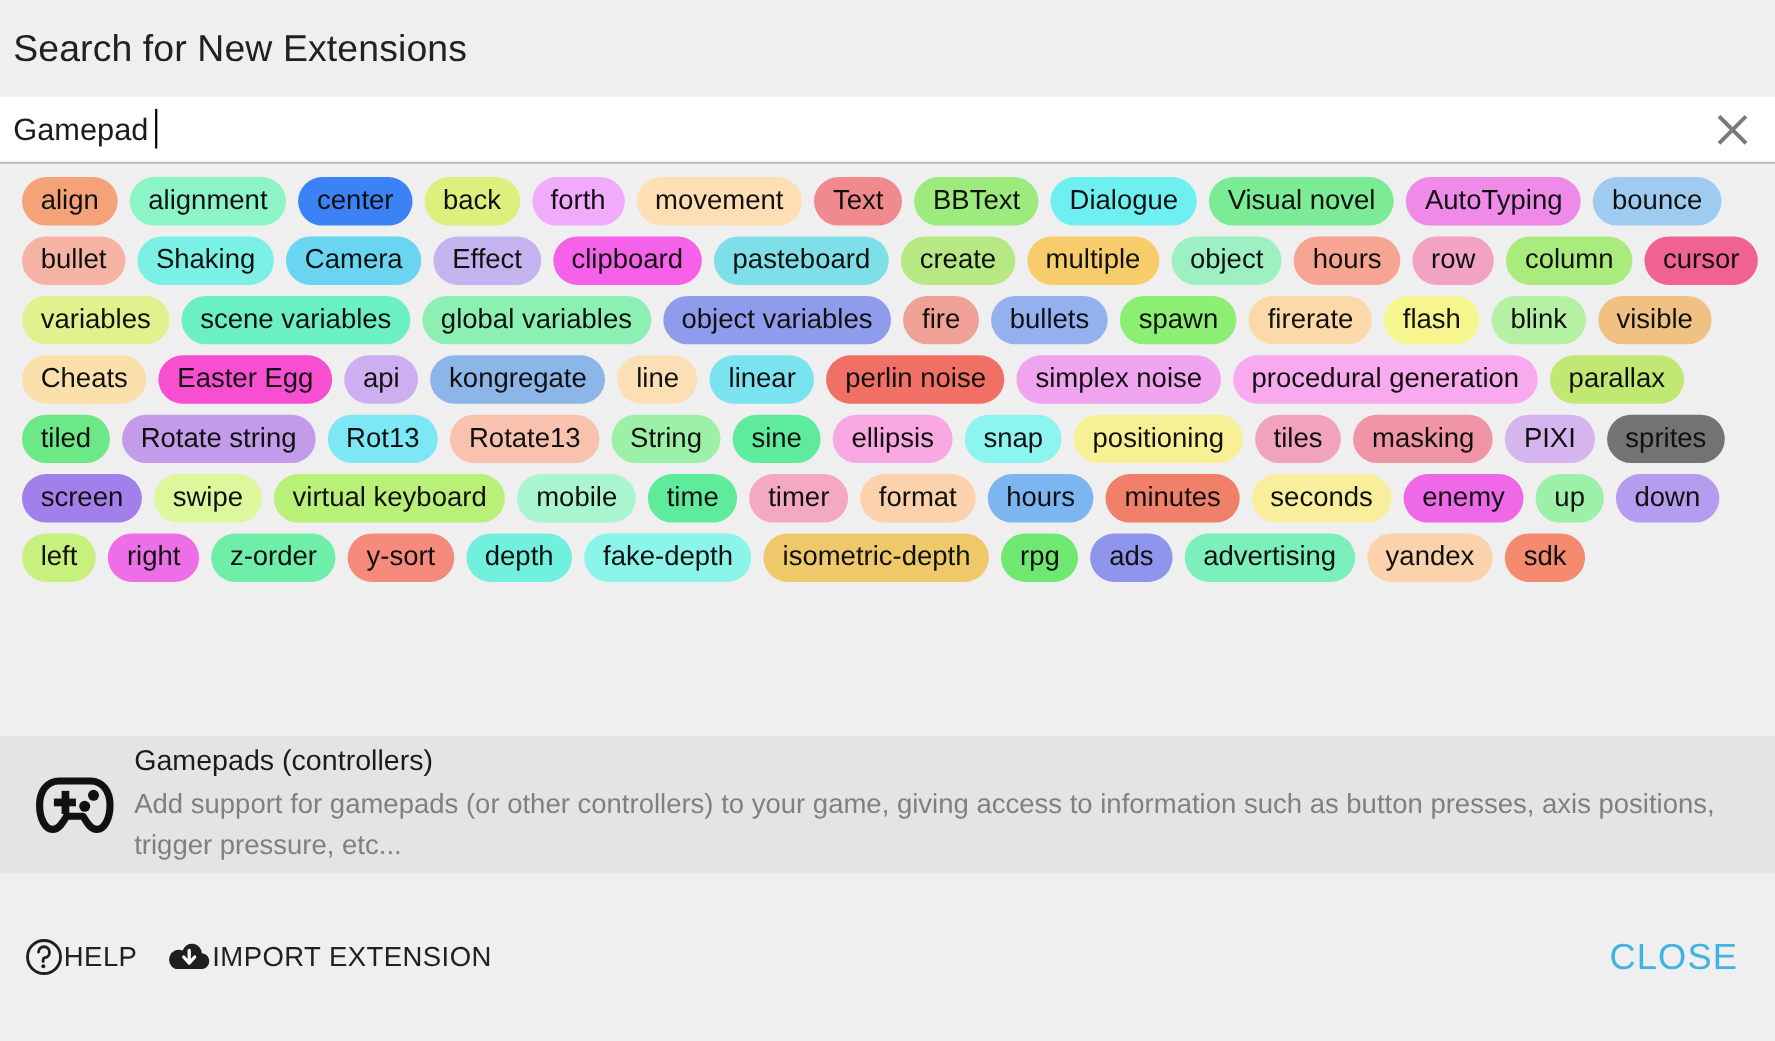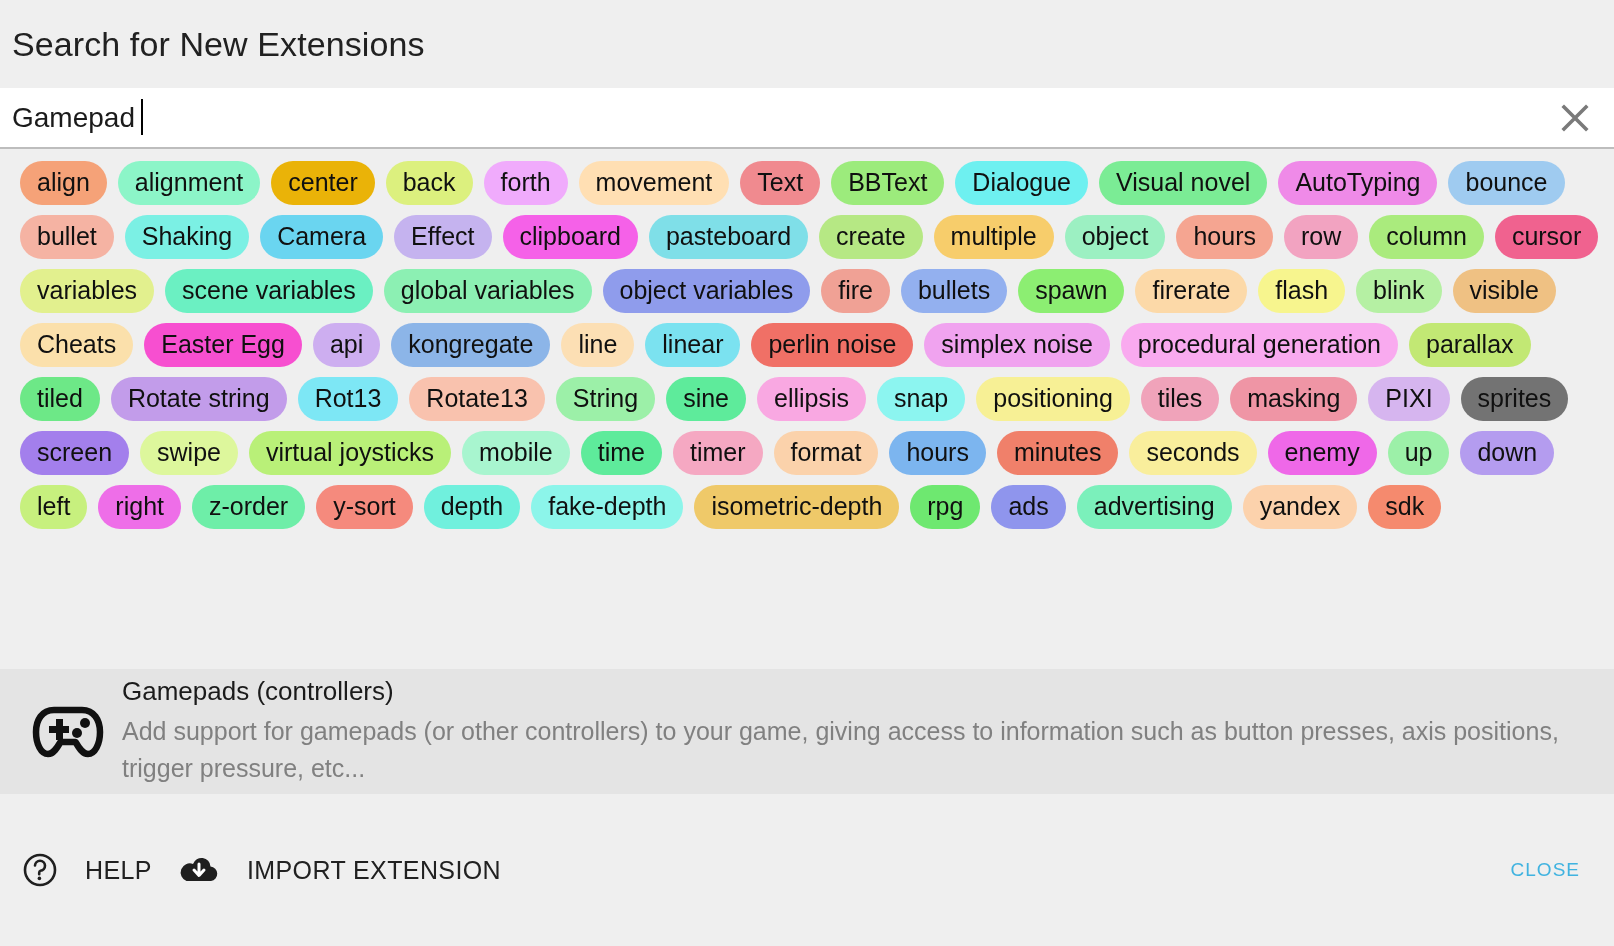--- a/index.html
+++ b/index.html
@@ -160,31 +160,31 @@
     box-sizing: border-box;
   }
   .footer-left {
     display: flex;
     align-items: center;
     gap: 26px;
   }
   .footer-action {
     display: flex;
     align-items: center;
-    gap: 27px;
+    gap: 0;
     cursor: pointer;
   }
   .footer-label {
     font-size: 25px;
     color: #212121;
     letter-spacing: 0.4px;
   }
   .footer-spacer { flex: 1 1 auto; }
   .close-btn {
-    font-size: 19px;
+    font-size: 33px;
     color: #40b3e0;
     letter-spacing: 1px;
     cursor: pointer;
     padding: 6px 4px;
   }
   .icon-svg { display: block; }
 </style>
 </head>
 <body>
 
@@ -203,21 +203,21 @@
       <svg class="icon-svg" width="30" height="30" viewBox="0 0 30 30" aria-hidden="true">
         <path d="M4 4 L26 26 M26 4 L4 26" stroke="#7a7a7a" stroke-width="3.6" stroke-linecap="square"></path>
       </svg>
     </div>
   </div>
 
   <div class="tagcloud">
     <div class="tagrow">
       <div class="tag" style="background:#f5a278">align</div>
       <div class="tag" style="background:#8cf5c8">alignment</div>
-      <div class="tag" style="background:#eab308">center</div>
+      <div class="tag" style="background:#3b82f6">center</div>
       <div class="tag" style="background:#dcf07e">back</div>
       <div class="tag" style="background:#f0abfc">forth</div>
       <div class="tag" style="background:#ffdfb3">movement</div>
       <div class="tag" style="background:#f08a8f">Text</div>
       <div class="tag" style="background:#9ceb7c">BBText</div>
       <div class="tag" style="background:#6ef0f0">Dialogue</div>
       <div class="tag" style="background:#7bec95">Visual novel</div>
       <div class="tag" style="background:#ef8ae8">AutoTyping</div>
       <div class="tag" style="background:#9fcbf0">bounce</div>
     </div>
@@ -279,21 +279,21 @@
       <div class="tag" style="background:#f7f095">positioning</div>
       <div class="tag" style="background:#f0a3ba">tiles</div>
       <div class="tag" style="background:#ef95a5">masking</div>
       <div class="tag" style="background:#d6b5ef">PIXI</div>
       <div class="tag" style="background:#737373">sprites</div>
     </div>
 
     <div class="tagrow">
       <div class="tag" style="background:#a37fec">screen</div>
       <div class="tag" style="background:#ddf79c">swipe</div>
-      <div class="tag" style="background:#b9f078">virtual joysticks</div>
+      <div class="tag" style="background:#b9f078">virtual keyboard</div>
       <div class="tag" style="background:#a8f5cf">mobile</div>
       <div class="tag" style="background:#5eeb9b">time</div>
       <div class="tag" style="background:#f5a8c2">timer</div>
       <div class="tag" style="background:#fbd2ab">format</div>
       <div class="tag" style="background:#7cb5ef">hours</div>
       <div class="tag" style="background:#f0806a">minutes</div>
       <div class="tag" style="background:#f9ee9c">seconds</div>
       <div class="tag" style="background:#ef68e8">enemy</div>
       <div class="tag" style="background:#9cf0a8">up</div>
       <div class="tag" style="background:#b49cef">down</div>

